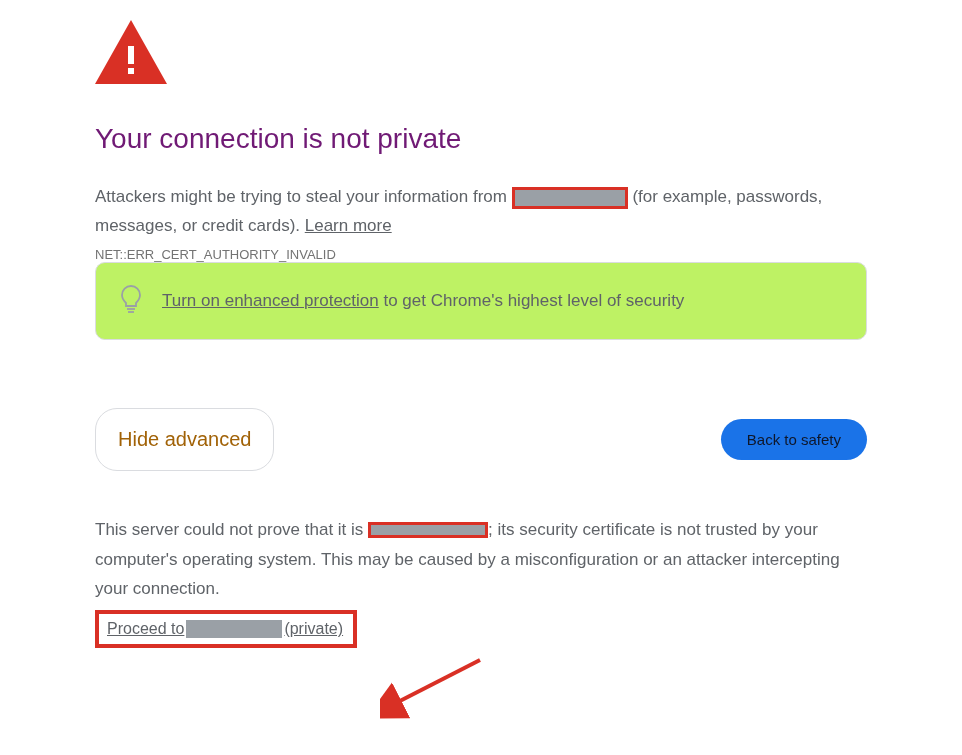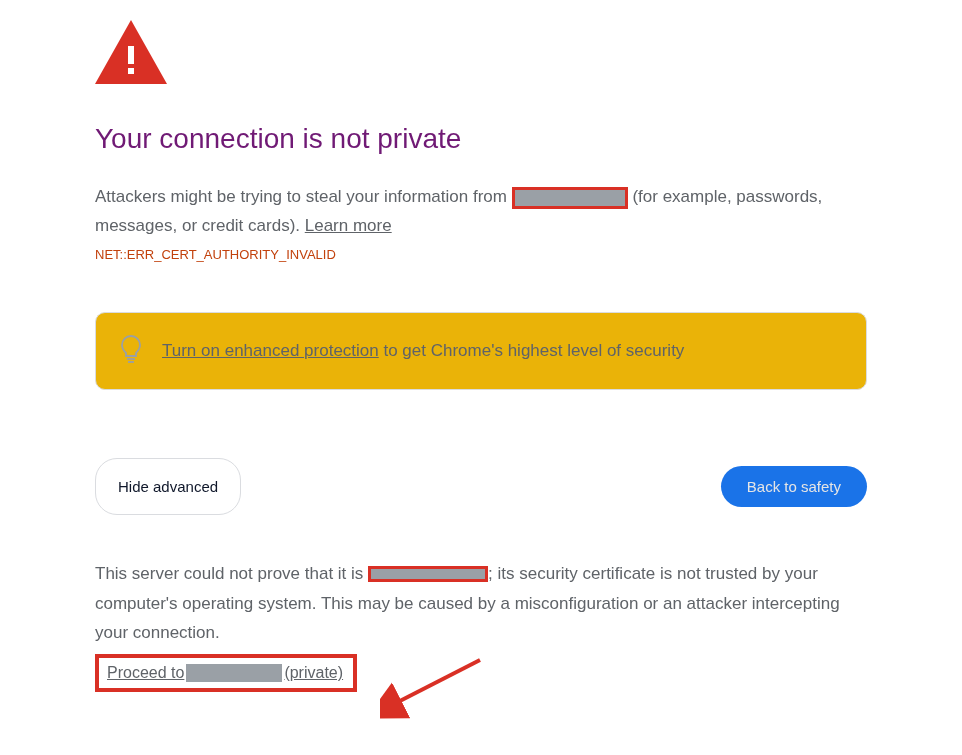--- a/index.html
+++ b/index.html
@@ -46,27 +46,26 @@
       width: 110px;
       height: 16px;
     }
     .learn-more {
       text-decoration: underline;
       color: #5f6368;
       cursor: pointer;
     }
     .error-code {
       font-size: 13px;
-      color: #c2410c;
-      margin-bottom: 50px;
+      color: #737373;
     }
     .protection-box {
       border: 1px solid #dadce0;
       border-radius: 10px;
-      background: #eab308;
+      background: #bef264;
       padding: 22px 24px;
       display: flex;
       align-items: center;
       gap: 20px;
       margin-bottom: 68px;
     }
     .bulb-icon {
       flex-shrink: 0;
     }
     .protection-text {
@@ -79,30 +78,30 @@
     }
     .button-row {
       display: flex;
       justify-content: space-between;
       align-items: center;
       margin-bottom: 44px;
     }
     .btn-secondary {
       border: 1px solid #dadce0;
       background: #ffffff;
-      color: #0f172a;
+      color: #a16207;
       border-radius: 22px;
       padding: 19px 22px;
-      font-size: 15px;
+      font-size: 20px;
       cursor: pointer;
     }
     .btn-primary {
       border: none;
       background: #1a73e8;
-      color: #e5e5e5;
+      color: #0f172a;
       border-radius: 22px;
       padding: 12px 26px;
       font-size: 15px;
       cursor: pointer;
       text-align: center;
     }
     .advanced-text {
       font-size: 17px;
       line-height: 1.75;
       color: #5f6368;

